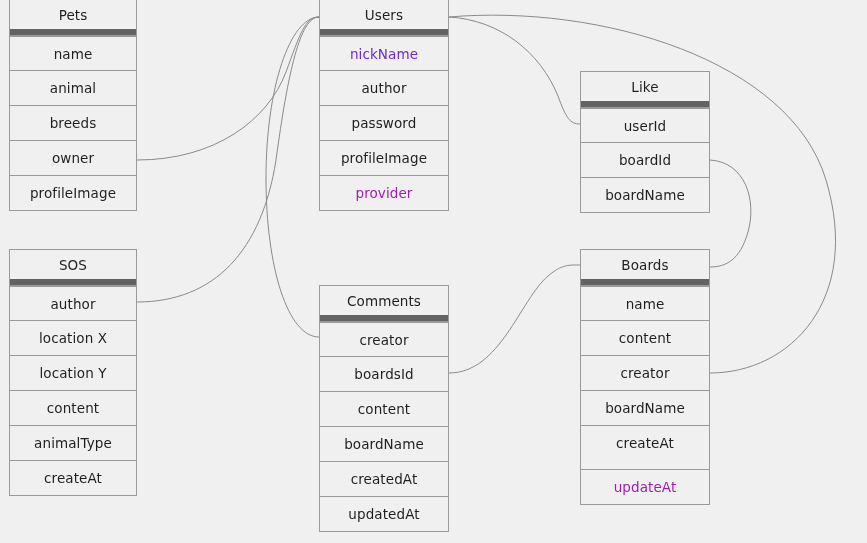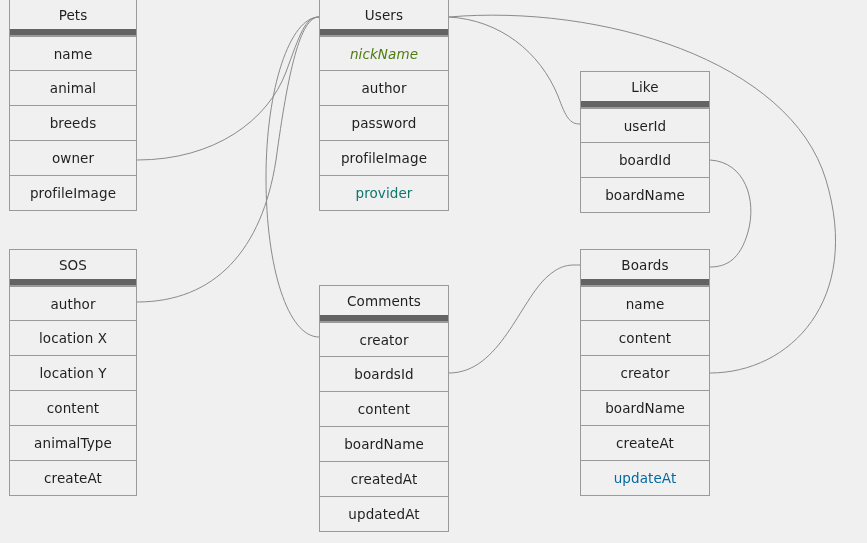--- a/index.html
+++ b/index.html
@@ -81,25 +81,25 @@
         <div class="row header" style="height: 35px; border-bottom-color: rgb(99, 99, 99); color: rgb(31, 31, 31);">SOS</div>
         <div class="row attr" style="height: 35px; border-top-color: rgb(154, 154, 154); color: rgb(31, 31, 31);">author</div>
         <div class="row attr" style="height: 35px; border-top-color: rgb(154, 154, 154); color: rgb(31, 31, 31);">location X</div>
         <div class="row attr" style="height: 35px; border-top-color: rgb(154, 154, 154); color: rgb(31, 31, 31);">location Y</div>
         <div class="row attr" style="height: 35px; border-top-color: rgb(154, 154, 154); color: rgb(31, 31, 31);">content</div>
         <div class="row attr" style="height: 35px; border-top-color: rgb(154, 154, 154); color: rgb(31, 31, 31);">animalType</div>
         <div class="row attr" style="height: 35px; border-top-color: rgb(154, 154, 154); color: rgb(31, 31, 31);">createAt</div>
       </div>
       <div class="entity" style="left: 319px; top: -1px; width: 130px; border-color: rgb(154, 154, 154); background: rgb(240, 240, 240);">
         <div class="row header" style="height: 35px; border-bottom-color: rgb(99, 99, 99); color: rgb(31, 31, 31);">Users</div>
-        <div class="row attr" style="height: 35px; border-top-color: rgb(154, 154, 154); color: #4d7c0f; font-style: italic;">nickName</div>
+        <div class="row attr" style="height: 35px; border-top-color: rgb(154, 154, 154); color: #6d28d9;">nickName</div>
         <div class="row attr" style="height: 35px; border-top-color: rgb(154, 154, 154); color: rgb(31, 31, 31);">author</div>
         <div class="row attr" style="height: 35px; border-top-color: rgb(154, 154, 154); color: rgb(31, 31, 31);">password</div>
         <div class="row attr" style="height: 35px; border-top-color: rgb(154, 154, 154); color: rgb(31, 31, 31);">profileImage</div>
-        <div class="row attr" style="height: 35px; border-top-color: rgb(154, 154, 154); color: #0f766e; text-align: right;">provider</div>
+        <div class="row attr" style="height: 35px; border-top-color: rgb(154, 154, 154); color: #a21caf; text-align: right;">provider</div>
       </div>
       <div class="entity" style="left: 319px; top: 285px; width: 130px; border-color: rgb(154, 154, 154); background: rgb(240, 240, 240);">
         <div class="row header" style="height: 35px; border-bottom-color: rgb(99, 99, 99); color: rgb(31, 31, 31);">Comments</div>
         <div class="row attr" style="height: 35px; border-top-color: rgb(154, 154, 154); color: rgb(31, 31, 31);">creator</div>
         <div class="row attr" style="height: 35px; border-top-color: rgb(154, 154, 154); color: rgb(31, 31, 31);">boardsId</div>
         <div class="row attr" style="height: 35px; border-top-color: rgb(154, 154, 154); color: rgb(31, 31, 31);">content</div>
         <div class="row attr" style="height: 35px; border-top-color: rgb(154, 154, 154); color: rgb(31, 31, 31);">boardName</div>
         <div class="row attr" style="height: 35px; border-top-color: rgb(154, 154, 154); color: rgb(31, 31, 31);">createdAt</div>
         <div class="row attr" style="height: 35px; border-top-color: rgb(154, 154, 154); color: rgb(31, 31, 31);">updatedAt</div>
       </div>
@@ -109,17 +109,17 @@
         <div class="row attr" style="height: 35px; border-top-color: rgb(154, 154, 154); color: rgb(31, 31, 31);">boardId</div>
         <div class="row attr" style="height: 35px; border-top-color: rgb(154, 154, 154); color: rgb(31, 31, 31);">boardName</div>
       </div>
       <div class="entity" style="left: 580px; top: 249px; width: 130px; border-color: rgb(154, 154, 154); background: rgb(240, 240, 240);">
         <div class="row header" style="height: 35px; border-bottom-color: rgb(99, 99, 99); color: rgb(31, 31, 31);">Boards</div>
         <div class="row attr" style="height: 35px; border-top-color: rgb(154, 154, 154); color: rgb(31, 31, 31);">name</div>
         <div class="row attr" style="height: 35px; border-top-color: rgb(154, 154, 154); color: rgb(31, 31, 31);">content</div>
         <div class="row attr" style="height: 35px; border-top-color: rgb(154, 154, 154); color: rgb(31, 31, 31);">creator</div>
         <div class="row attr" style="height: 35px; border-top-color: rgb(154, 154, 154); color: rgb(31, 31, 31);">boardName</div>
         <div class="row attr" style="height: 35px; border-top-color: rgb(154, 154, 154); color: rgb(31, 31, 31);">createAt</div>
-        <div class="row attr" style="height: 35px; border-top-color: rgb(154, 154, 154); color: #0369a1;">updateAt</div>
+        <div class="row attr" style="height: 35px; border-top-color: rgb(154, 154, 154); color: #a21caf; margin-top: 9px;">updateAt</div>
       </div>
     </div>
 
 </div>
 
 </body></html>

